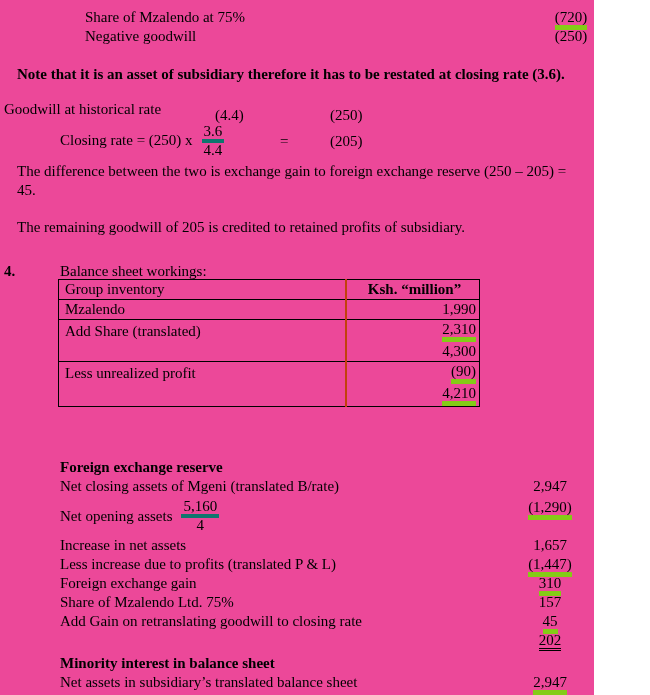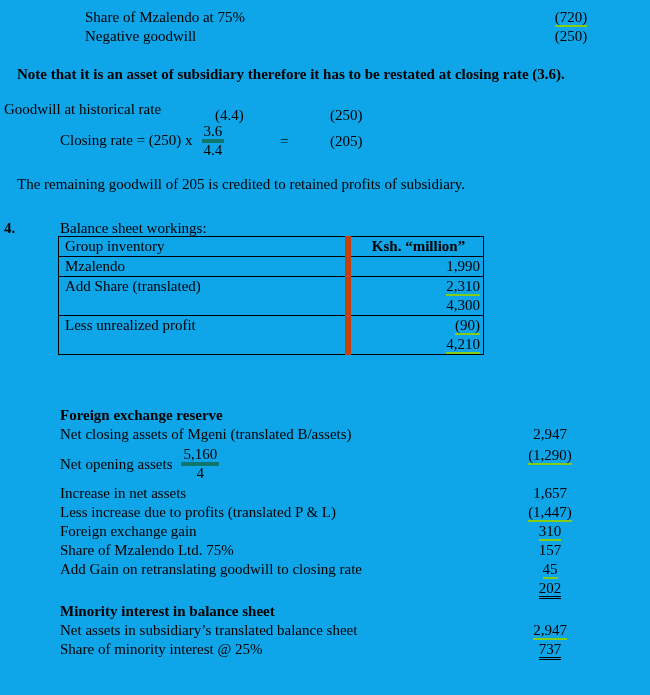--- a/index.html
+++ b/index.html
@@ -1,50 +1,50 @@
 <!DOCTYPE html>
 <html><head>
 <meta charset="utf-8">
 <style>
   html, body { margin: 0; padding: 0; background: #ffffff; }
   body {
     width: 650px; height: 695px;
     font-family: "Liberation Serif", "DejaVu Serif", serif;
     font-size: 15px; line-height: 19px; color: #000;
   }
-  .page { position: relative; width: 650px; height: 695px; box-sizing: border-box;
-          padding: 8px 8px 0 4px; background: #0ea5e9; overflow: hidden; }
+  .page { position: relative; width: 594px; height: 695px; box-sizing: border-box;
+          padding: 8px 8px 0 4px; background: #ec4899; overflow: hidden; }
   p { margin: 13px; }
   .bold { font-weight: bold; }
   .line { position: relative; height: 19px; }
   .pl81 { padding-left: 81px; }
   .mt5  { margin-top: 5px; }
   .mt16 { margin-top: 16px; }
   .mt18 { margin-top: 18px; }
   .valcol-top { position: absolute; left: 537px; top: 0; width: 60px; text-align: center; }
   .abs { position: absolute; top: 6px; }
   .l211 { left: 211px; }
   .l276 { left: 276px; }
   .l326 { left: 326px; }
   .absmid { position: absolute; top: 50%; transform: translateY(-50%); }
-  .u  { display: inline-block; line-height: 16px; border-bottom: 2px solid #84cc16; }
+  .u  { display: inline-block; line-height: 16px; border-bottom: 5px solid #84cc16; }
   .uu { display: inline-block; line-height: 16px; border-bottom: 3px double #000; }
   .note { font-weight: bold; margin-top: 19px; height: 19px; }
   .closing { position: relative; margin-top: 5px; height: 33px; display: flex;
              align-items: center; padding-left: 56px; }
   .frac { display: inline-flex; flex-direction: column; align-items: center;
           margin-left: 9px; line-height: 15px; text-align: center; }
   .frac .fnum { border-bottom: 4px solid #0f766e; padding: 0 2px; }
   .sec4 { margin-top: 25px; position: relative; height: 17px; }
   .itemnum { position: absolute; left: 0; font-weight: bold; }
   .sec4 .heading { margin-left: 56px; font-weight: normal; }
   table.bs { margin-left: 54px; border-collapse: collapse; table-layout: fixed;
              width: 400px; border: 1px solid #000; }
   table.bs td { height: 19px; padding: 0 3px 0 6px; vertical-align: middle; overflow: hidden; }
-  td.lc { width: 277px; border-right: 6px solid #c2410c; }
+  td.lc { width: 277px; border-right: 2px solid #c2410c; }
   td.vc { width: 123px; text-align: right; }
   tr.hb td { border-bottom: 1px solid #000; }
   td.hdr { font-weight: bold; text-align: center; }
   .fx { margin-top: 51px; }
   .fx-row { position: relative; height: 19px; padding-left: 56px; }
   .fxval { position: absolute; left: 491px; top: 0; width: 110px; text-align: center; }
   .fracrow { height: 40px; display: flex; align-items: center; }
   .fracrow .fxval { top: 2px; }
   .minority { margin-top: 4px; }
 </style>
@@ -73,20 +73,21 @@
   <div class="closing">
     <span>Closing rate = (250) x</span>
     <span class="frac">
       <span class="fnum">3.6</span>
       <span class="fden">4.4</span>
     </span>
     <span class="absmid l276">=</span>
     <span class="absmid l326">(205)</span>
   </div>
 
+  <p class="mt5">The difference between the two is exchange gain to foreign exchange reserve (250 – 205) = 45.</p>
   <p class="mt18">The remaining goodwill of 205 is credited to retained profits of subsidiary.</p>
 
   <div class="sec4">
     <span class="itemnum">4.</span>
     <span class="heading">Balance sheet workings:</span>
   </div>
 
   <table class="bs">
     <tbody>
         <tr class="hb">
@@ -114,21 +115,21 @@
       <td class="vc"><span class="u">4,210</span></td>
     </tr>
   </tbody>
     </table>
 
   <div class="fx">
     <div class="fx-row">
       <span class="bold">Foreign exchange reserve</span>
     </div>
     <div class="fx-row">
-      <span>Net closing assets of Mgeni (translated B/assets)</span>
+      <span>Net closing assets of Mgeni (translated B/rate)</span>
       <span class="fxval">2,947</span>
     </div>
     <div class="fx-row fracrow">
       <span>Net opening assets</span>
       <span class="frac">
         <span class="fnum">5,160</span>
         <span class="fden">4</span>
       </span>
       <span class="fxval"><span class="u">(1,290)</span></span>
     </div>

